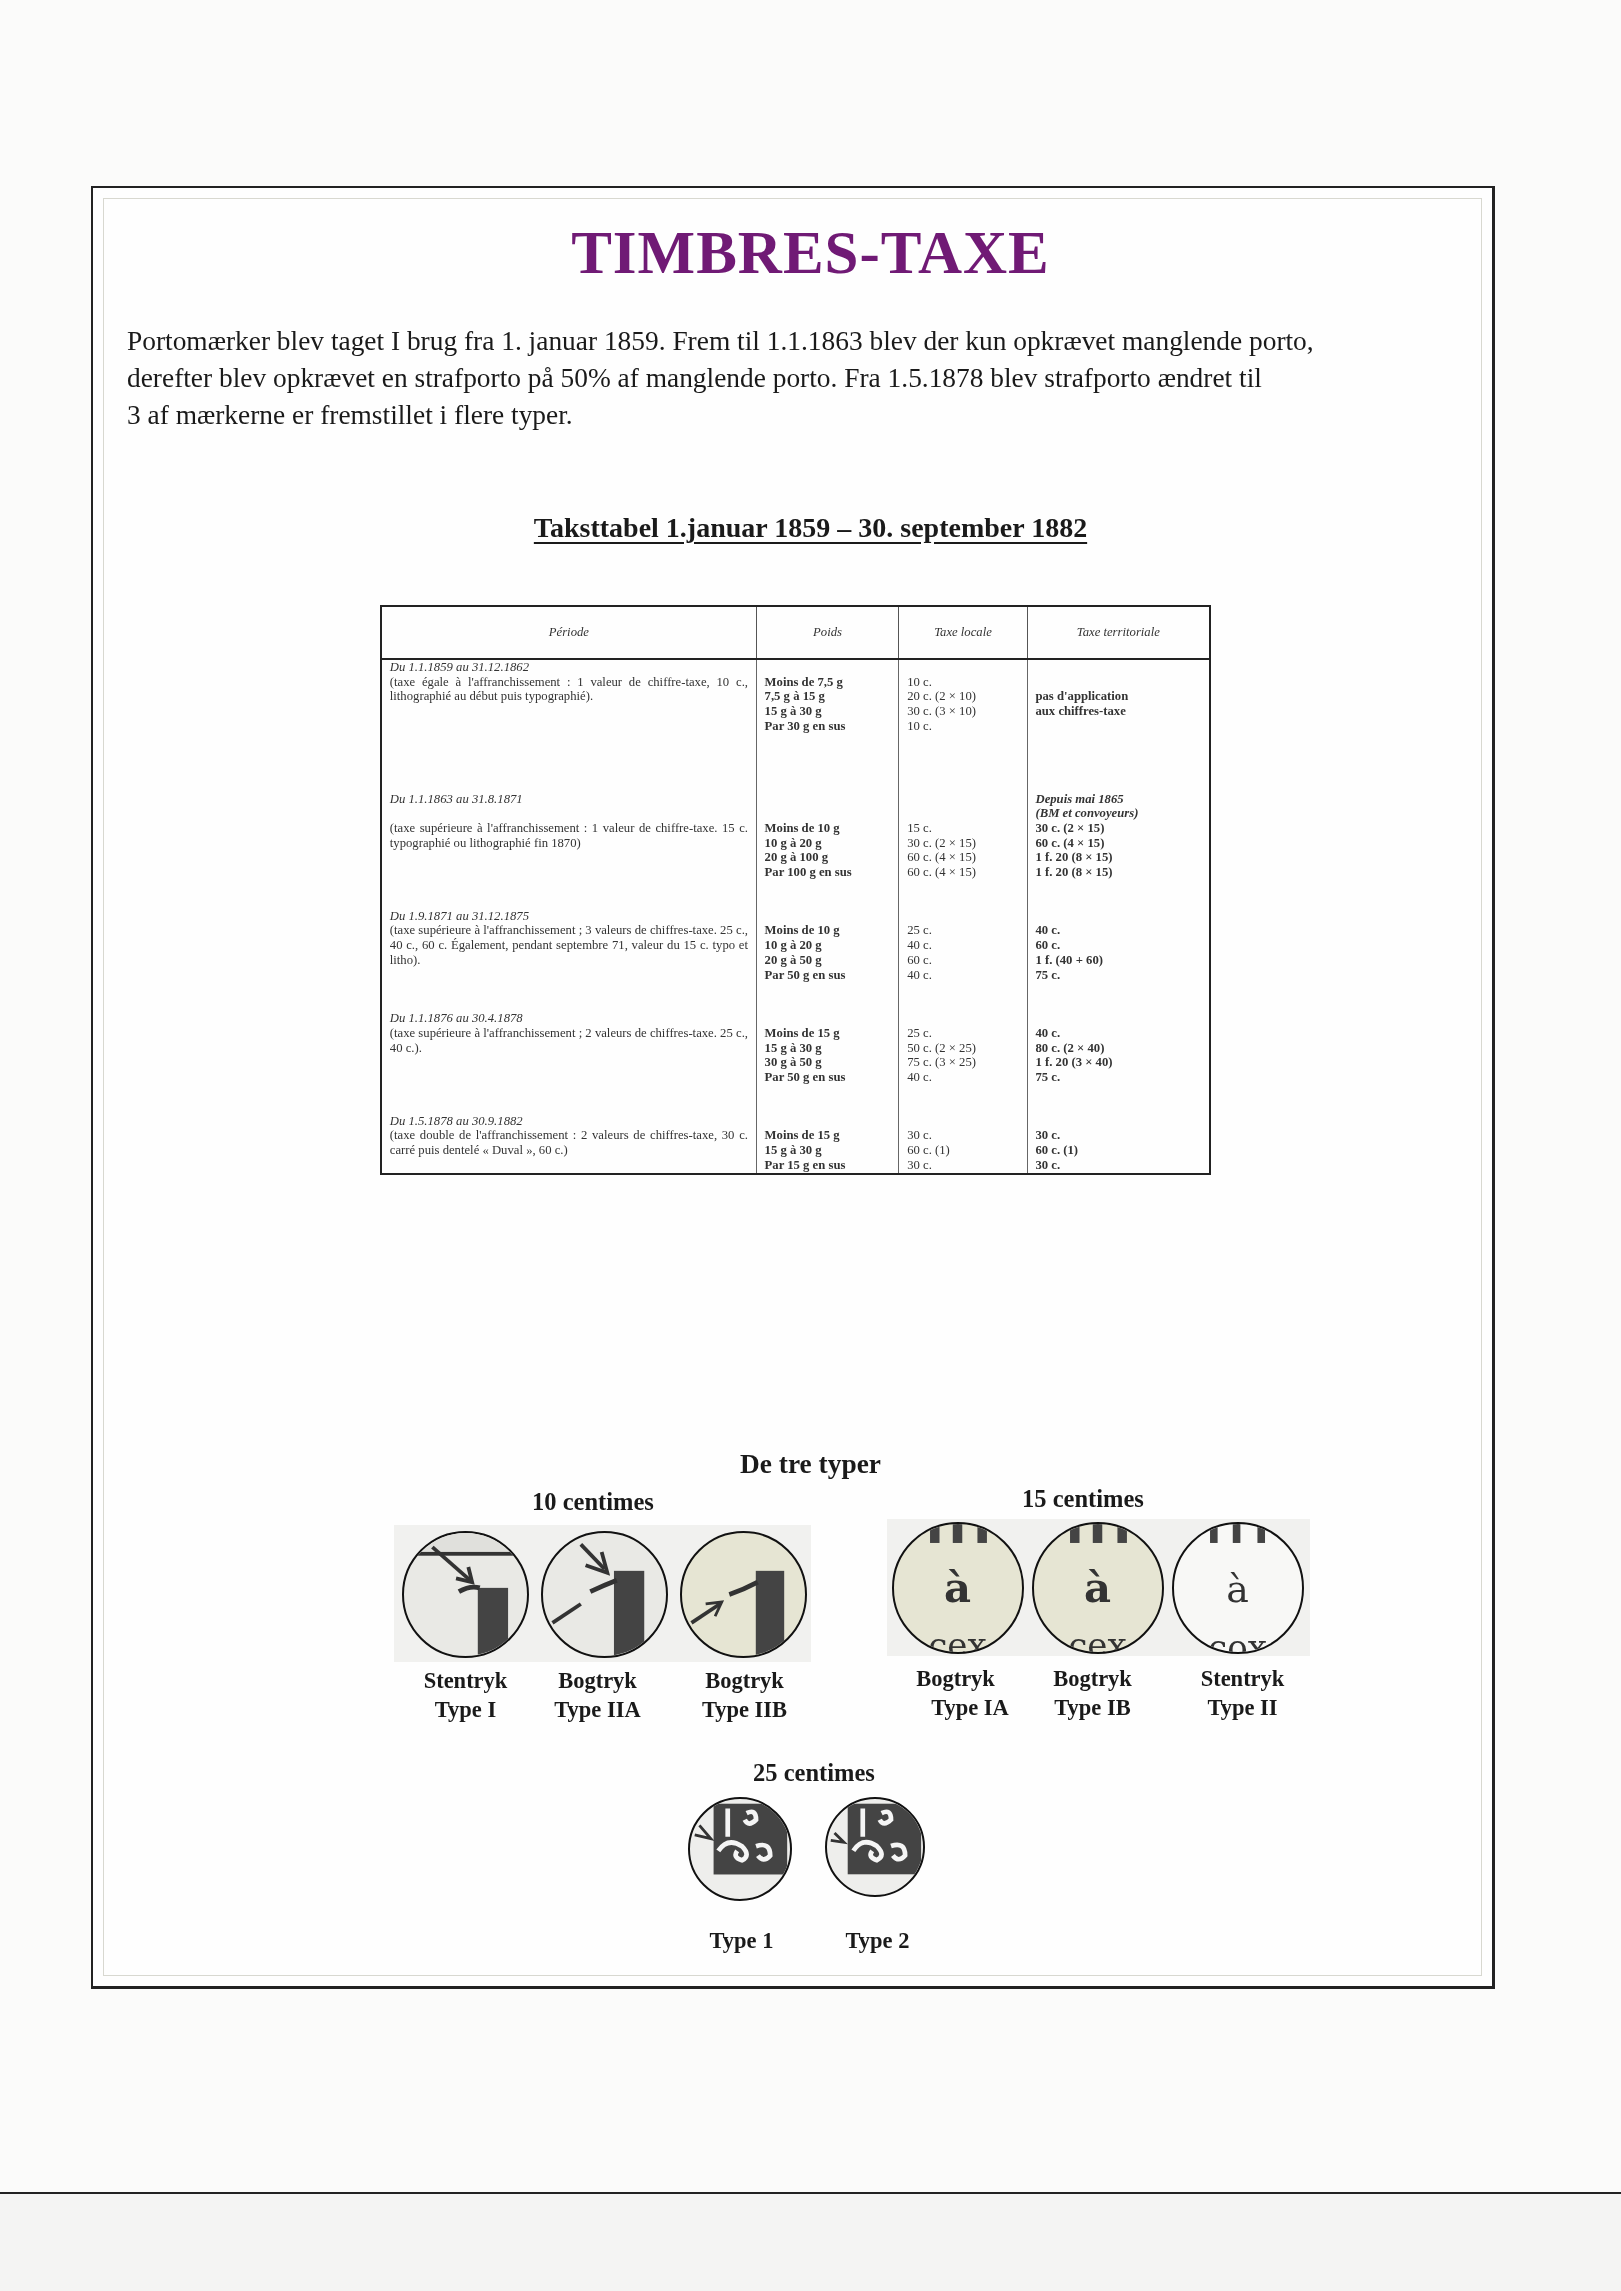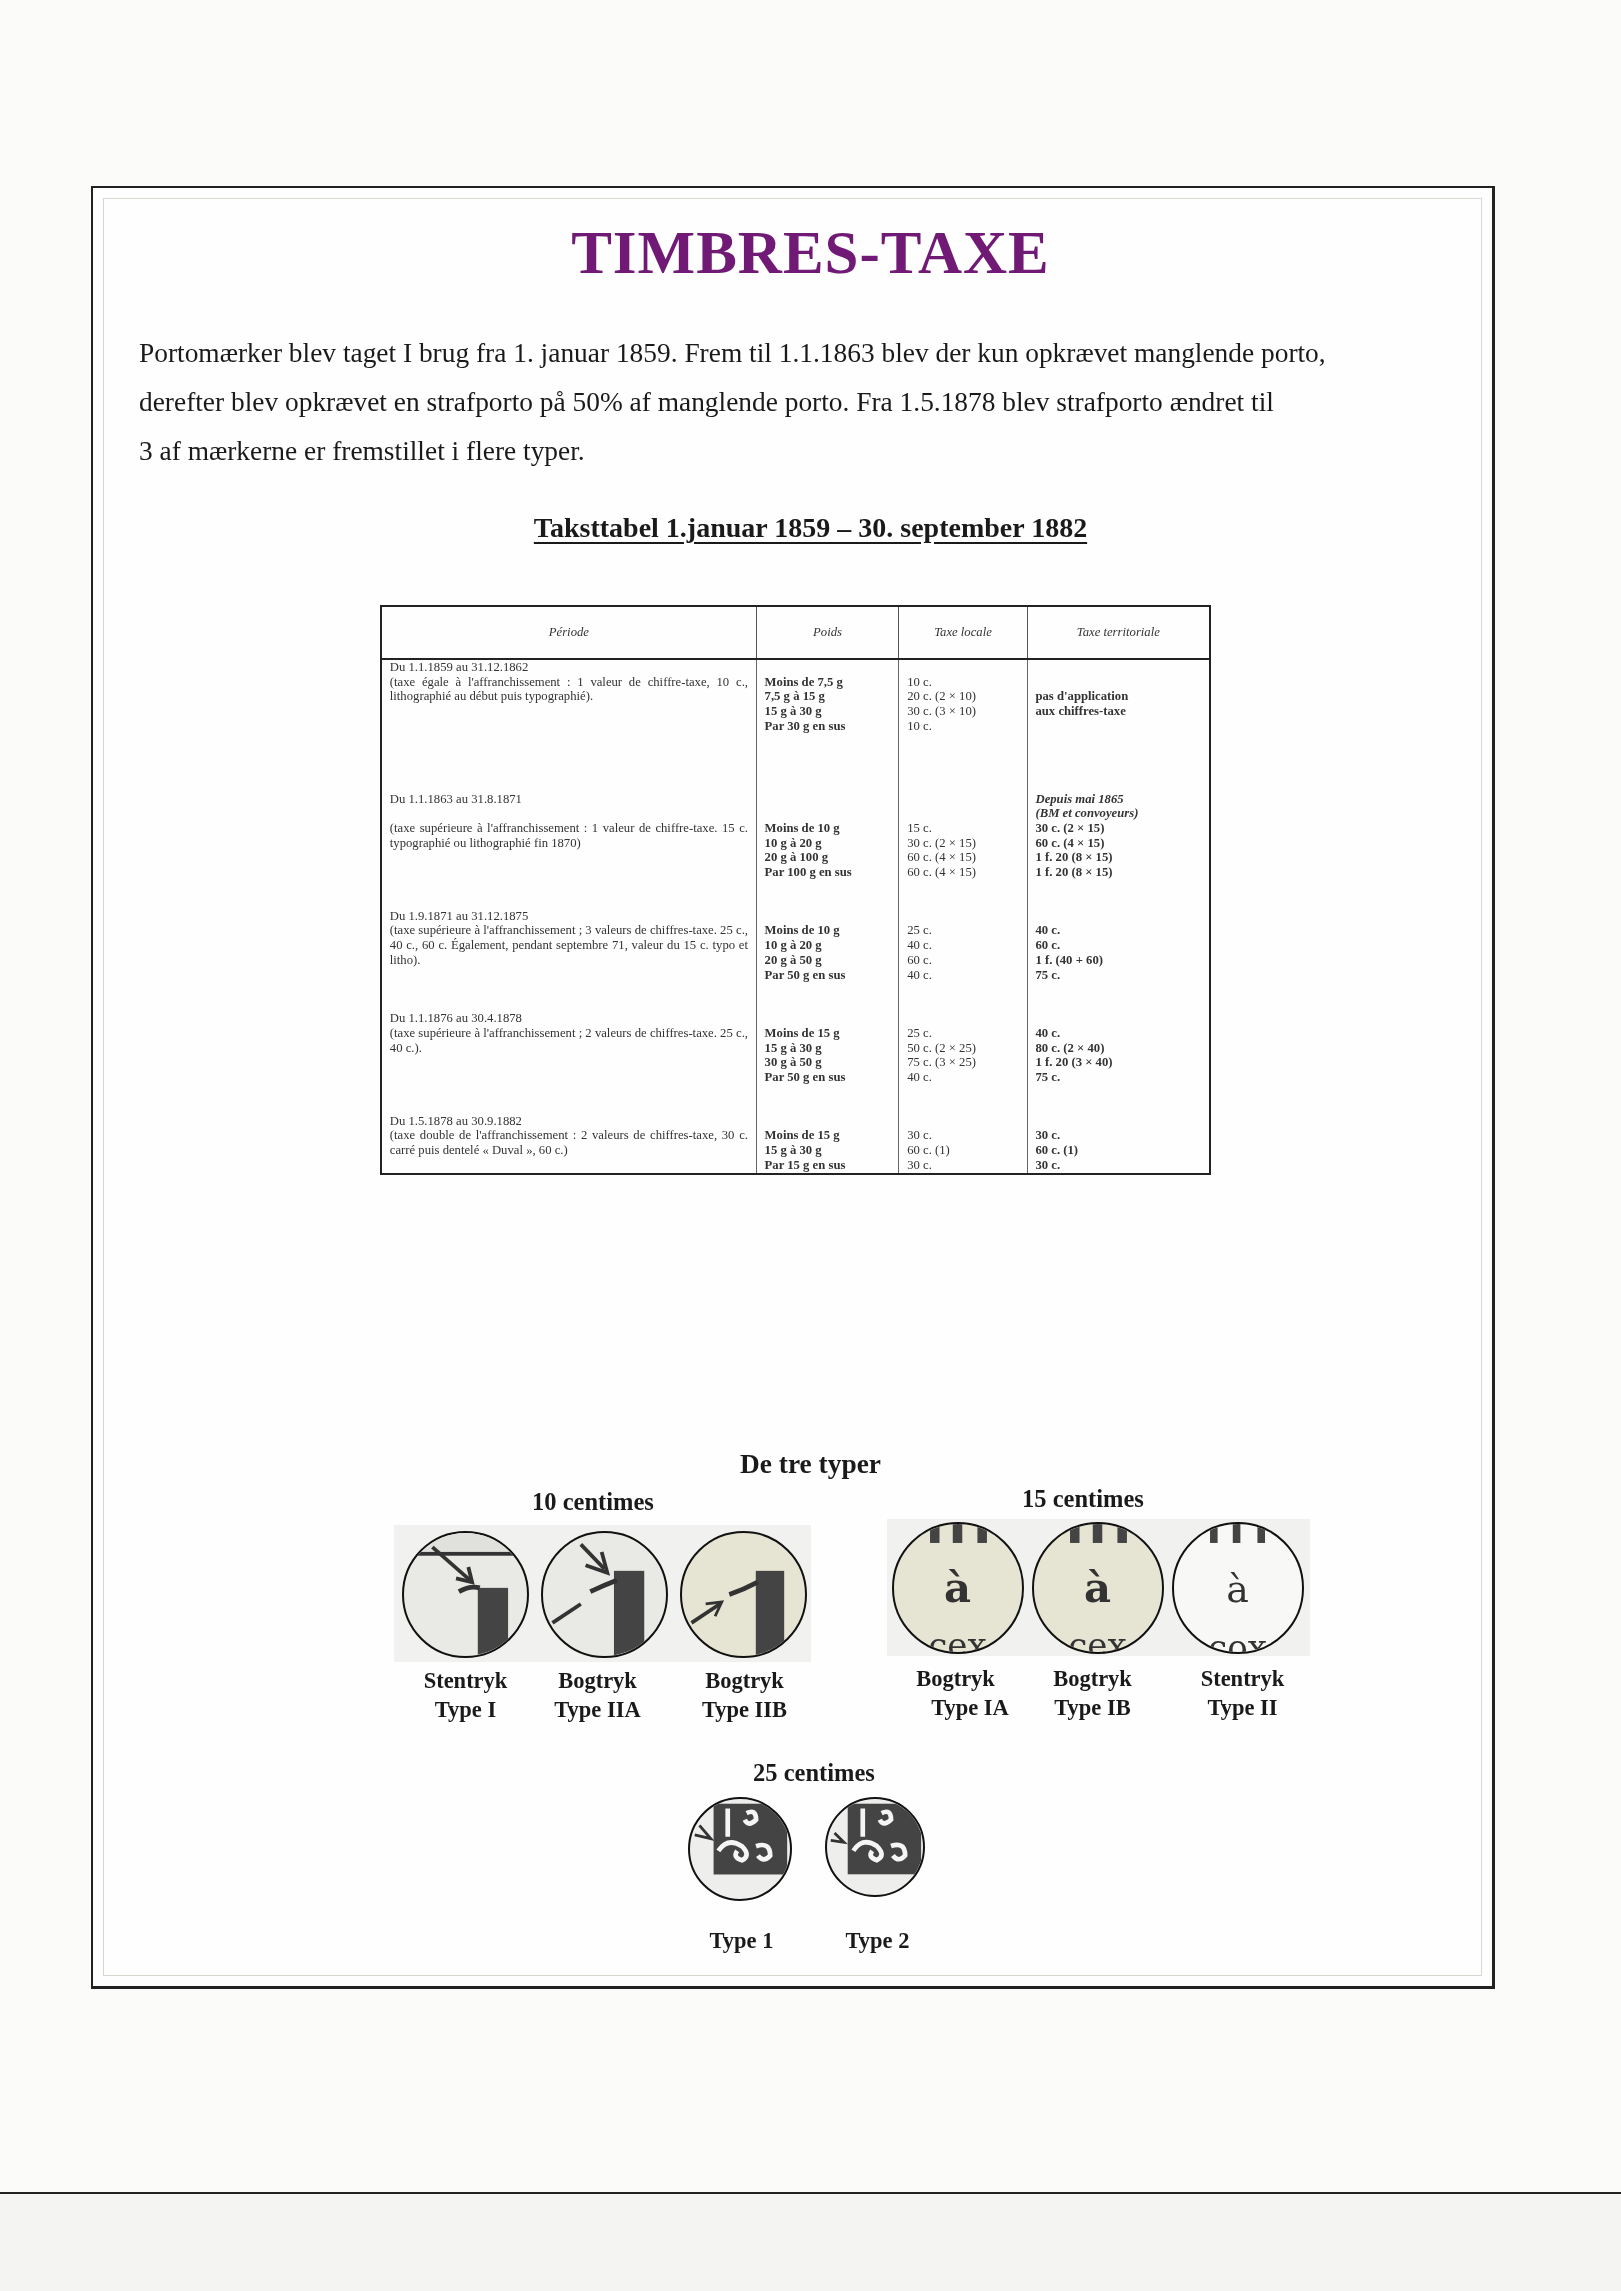--- a/index.html
+++ b/index.html
@@ -19,40 +19,40 @@
     border:1px solid #d8d8d0;
   }
   .title {
     position:absolute; left:0; right:0; top:218px; text-align:center;
     font-size:61px; font-weight:bold; letter-spacing:1px; color:#701a75;
   }
   .intro {
     position:absolute; left:127px; top:323px; width:1343px;
     font-size:27.4px; line-height:37px; color:#1a1a1a;
   }
-  .intro p { margin:12px; }
+  .intro p { margin:0; }
   .table-title {
     position:absolute; left:0; right:0; top:512px; text-align:center;
     font-size:28px; font-weight:bold; text-decoration:underline; text-underline-offset:4.9px;
   }
   table.rates {
     position:absolute; left:380px; top:605px; width:831px;
     border-collapse:collapse; font-size:12.7px; color:#333;
     border:2.9px solid #222;
   }
   table.rates th {
     font-style:italic; font-weight:normal; height:49px; font-size:12.7px;
     border-bottom:2.9px solid #222; border-left:1px solid #555; color:#333;
   }
   table.rates td {
     vertical-align:top; border-left:1px solid #666; padding:0 7.8px; line-height:14.7px;
   }
   table.rates th:first-child, table.rates td:first-child { border-left:none;margin-left:23px; }
   .col1 { width:365px; } .col2 { width:137px; } .col3 { width:123px; } .col4 { width:176px; }
-  .period { padding-top:13.7px; padding-bottom:17.6px; }
+  .period { font-style:italic; padding-top:13.7px; padding-bottom:17.6px; }
   .desc { text-align:justify; }
   .center { text-align:left;font-weight:bold; }
   .cell-lines { white-space:pre-line; }
   .rates tr.spacer td { height:29px; }
   .types-title {
     position:absolute; left:0; right:0; top:1449px; text-align:center;
     font-size:27.4px; font-weight:bold;
   }
   .group-label {
     position:absolute; font-size:24.5px; font-weight:bold; text-align:center;

